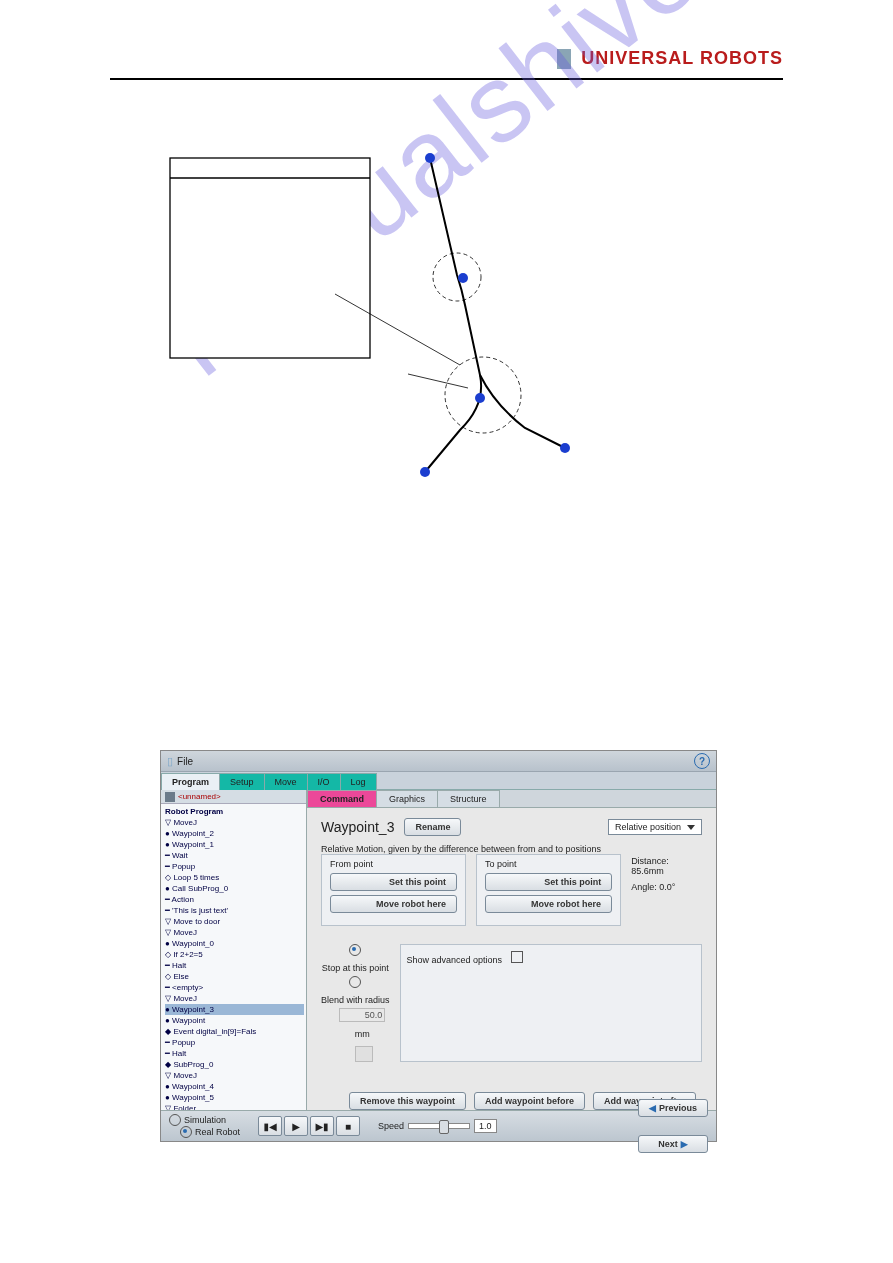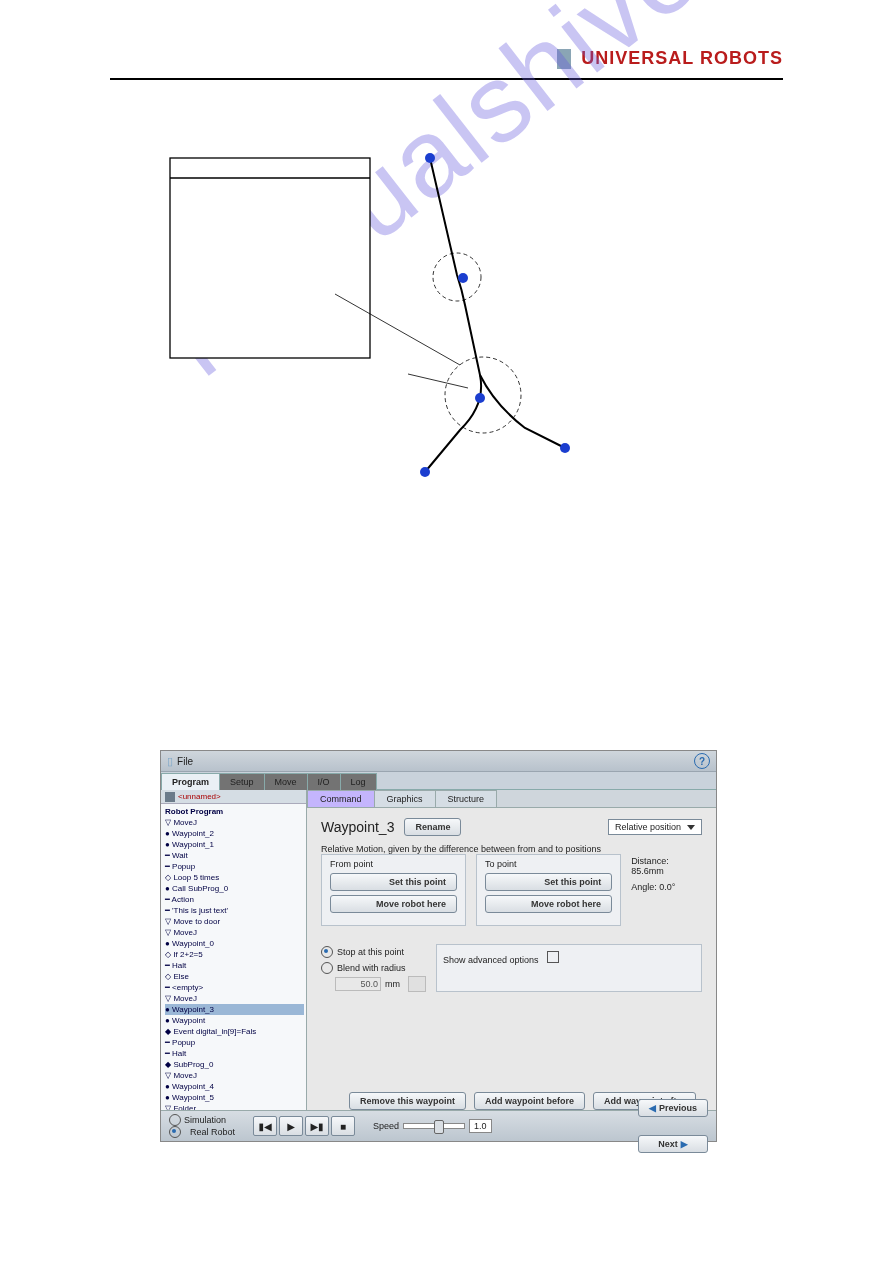--- a/index.html
+++ b/index.html
@@ -89,21 +89,21 @@
   .main-tabs {
     display: flex;
     background: #c9d2db;
     border-bottom: 1px solid #8aa;
   }
   .main-tabs .tab {
     padding: 3px 10px 3px 10px;
     border: 1px solid #8aa;
     border-bottom: none;
     margin-right: -1px;
-    background: #737373;
+    background: #14b8a6;
     font-size: 9px;
     position: relative;
     top: 1px;
   }
   .main-tabs .tab.active {
     background: #eaf0f5;
     font-weight: bold;
   }
   .body-row {
     display: flex;
@@ -143,22 +143,22 @@
   }
   .sub-tabs .stab {
     padding: 3px 12px;
     border: 1px solid #9aa;
     border-bottom: none;
     background: #d5dde4;
     margin-right: -1px;
     font-size: 9px;
   }
   .sub-tabs .stab.active {
-    background: #c4b5fd;
-    font-weight: normal;
+    background: #ec4899;
+    font-weight: bold;
   }
   .content {
     flex:1;
     padding: 10px 14px 8px 14px;
     display:flex; flex-direction:column;
   }
   .row-top {
     display:flex; justify-content:space-between; align-items:center;
     margin-bottom: 8px;
   }
@@ -186,21 +186,21 @@
     border: 1px solid #b8c2cc;
     background: #eef0f3;
     padding: 4px 8px 8px 8px;
     width: 130px;
   }
   .point-box .pt-title { font-size:9px; margin-bottom:4px;}
   .point-box .ui-btn { display:block; width:100%; margin-bottom:4px; text-align:right; box-sizing:border-box;}
   .info-col { font-size:9px; padding-top:2px;}
   .opts-row { display:flex; margin-top:18px; gap:10px;}
   .radio-col { font-size:9px; line-height:16px;}
-  .radio-col .rline { display:flex; align-items:center; gap:4px;}
+  .radio-col .rline { display:flex; align-items:center; gap:4px;flex-direction:column;}
   .radio-col input[type=text]{ width:40px; font-size:9px; text-align:right; background:#e8e8e8; border:1px solid #bbb;}
   .adv-box { flex:1; border:1px solid #b8c2cc; background:#eef0f3; padding:6px; font-size:9px;}
   .bottom-btns { display:flex; gap:8px; margin-top:auto; justify-content:flex-start;padding-left:28px;}
   .footbar {
     position:absolute; bottom:0; left:0; right:0;
     height: 30px;
     background: linear-gradient(#d7dde3,#bcc6cf);
     border-top: 1px solid #9aa;
     display:flex; align-items:center; padding: 0 8px; gap:8px;
   }
@@ -390,21 +390,21 @@
         </div>
       </div>
     </div>
 
     <div class="footbar">
       <div class="mode-col">
         <div style="display:flex;align-items:center;gap:3px;">
           <span class="radio"></span>
           <span>Simulation</span>
         </div>
-        <div style="display:flex;align-items:center;gap:9px;">
+        <div style="display:flex;align-items:center;gap:3px;margin-left:11px;">
           <span class="radio sel"></span>
           <span>Real Robot</span>
         </div>
       </div>
       <div class="transport">
         <div class="tbtn">▮◀</div>
         <div class="tbtn">▶</div>
         <div class="tbtn">▶▮</div>
         <div class="tbtn">■</div>
       </div>

